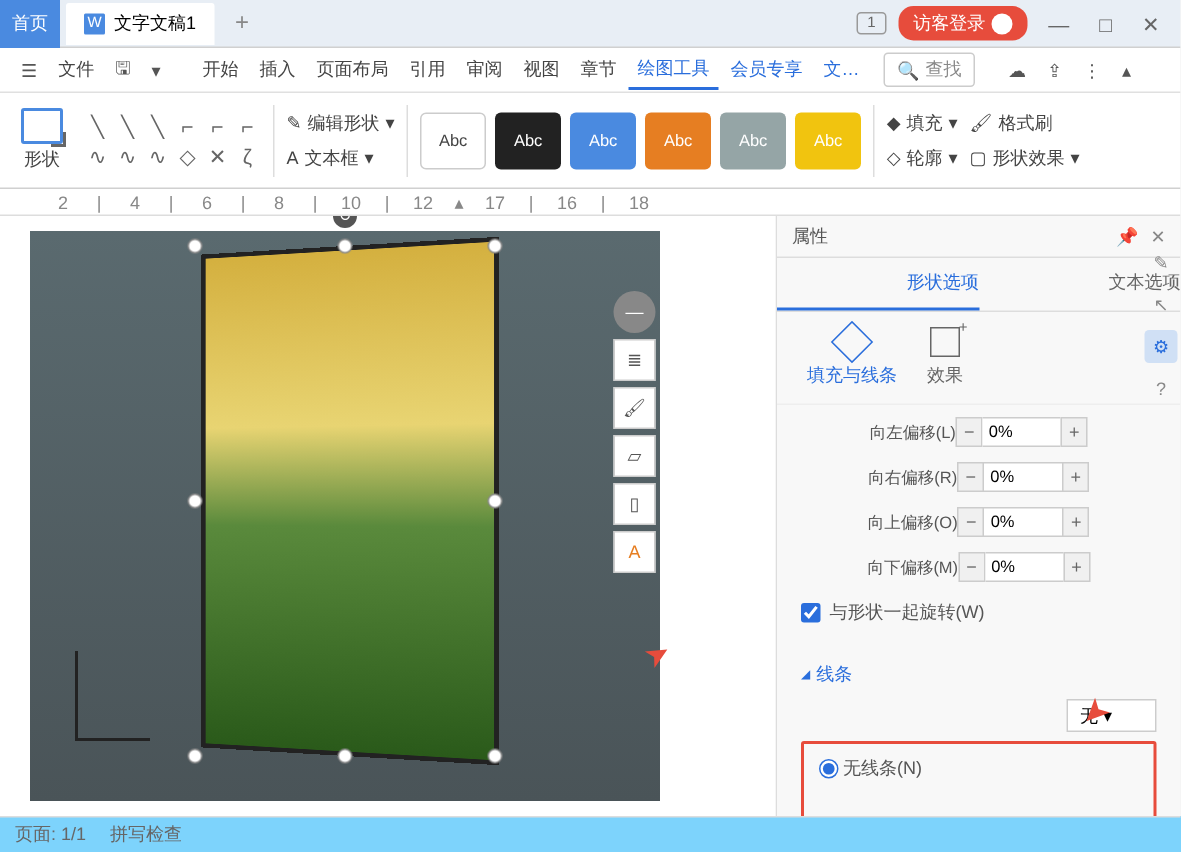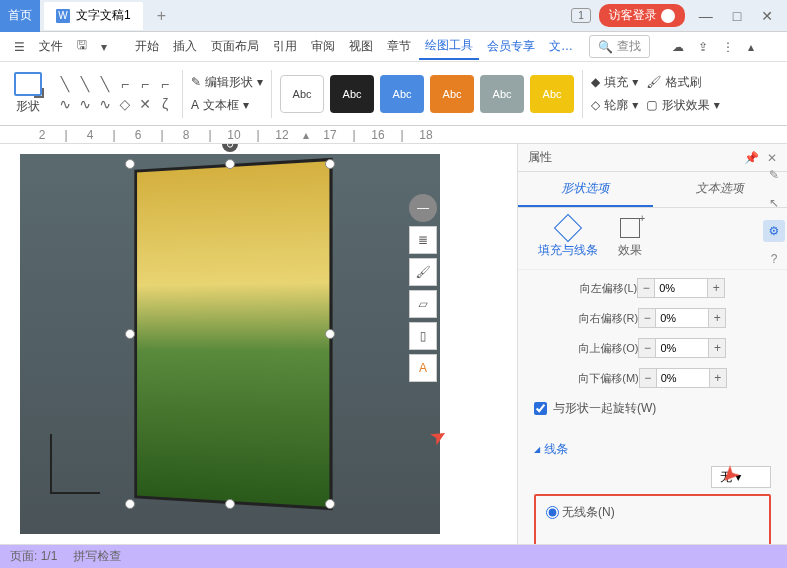--- a/index.html
+++ b/index.html
@@ -66,21 +66,21 @@
 .float-btn { width: 28px; height: 28px; background: #fff; border: 1px solid #ccc; display: flex; align-items: center; justify-content: center; color: #555; cursor: pointer; }
 .float-btn.round { border-radius: 50%; background: #888; color: #fff; border: none; }
 .chair { position: absolute; left: 30px; bottom: 40px; width: 50px; height: 60px; border-left: 2px solid #222; border-bottom: 2px solid #222; }
 .arrow-red { position: absolute; right: 70px; top: 280px; color: #e74c3c; font-size: 20px; transform: rotate(-30deg); }
 
 
 .prop-panel { width: 270px; background: #f8f8f8; border-left: 1px solid #ddd; display: flex; flex-direction: column; overflow: hidden; }
 .prop-header { height: 28px; display: flex; align-items: center; justify-content: space-between; padding: 0 10px; color: #555; border-bottom: 1px solid #ddd; }
 .prop-header-icons { display: flex; gap: 8px; color: #888; }
 .prop-tabs { display: flex; border-bottom: 1px solid #ddd; }
-.prop-tab { flex: 1; text-align: center; padding: 8px 0; color: #666; cursor: pointer; font-style: italic; }
+.prop-tab { flex: 1; text-align: right; padding: 8px 0; color: #666; cursor: pointer; }
 .prop-tab.active { color: #2a6edc; border-bottom: 2px solid #2a6edc; }
 .prop-subtabs { display: flex; gap: 20px; padding: 10px 20px; border-bottom: 1px solid #eee; }
 .prop-subtab { display: flex; flex-direction: column; align-items: center; gap: 4px; color: #666; cursor: pointer; }
 .prop-subtab.active { color: #2a6edc; }
 .prop-subtab-icon { width: 20px; height: 20px; border: 1.5px solid currentColor; transform: rotate(45deg); }
 .prop-subtab-icon2 { width: 20px; height: 20px; border: 1.5px solid currentColor; position: relative; }
 .prop-subtab-icon2::after { content: '+'; position: absolute; top: -6px; right: -6px; font-size: 10px; }
 .prop-body { padding: 8px 16px; flex: 1; overflow-y: auto; }
 .prop-row { display: flex; align-items: center; justify-content: center; margin-bottom: 10px; }
 .prop-label { color: #555; font-size: 11px; }
@@ -98,21 +98,21 @@
 .radio-row input { accent-color: #2a6edc; }
 .radio-extra { display: flex; align-items: center; gap: 6px; color: #555; margin-left: 2px; margin-bottom: 6px; }
 .arrow-red2 { position: absolute; right: 48px; bottom: 80px; color: #e74c3c; font-size: 22px; transform: rotate(135deg); }
 
 
 .side-toolbar { position: absolute; right: 0; top: 160px; width: 28px; display: flex; flex-direction: column; gap: 6px; padding: 4px; }
 .side-btn { width: 22px; height: 22px; display: flex; align-items: center; justify-content: center; color: #888; cursor: pointer; }
 .side-btn.active { background: #d0e0f5; color: #2a6edc; border-radius: 3px; }
 
 
-.statusbar { position: absolute; bottom: 0; left: 0; right: 0; height: 24px; background: #c4b5fd; border-top: 1px solid #ddd; display: flex; align-items: center; padding: 0 10px; gap: 16px; color: #666; font-size: 11px; margin-top: 47px; }
+.statusbar { position: absolute; bottom: 0; left: 0; right: 0; height: 24px; background: #7dd3fc; border-top: 1px solid #ddd; display: flex; align-items: center; padding: 0 10px; gap: 16px; color: #666; font-size: 11px; margin-top: 47px; }
 </style>
 </head>
 <body>
 
 <div class="titlebar">
   <div class="tab-home">首页</div>
   <div class="tab-doc">
     <span class="doc-icon">W</span>
     <span>文字文稿1</span>
   </div>

